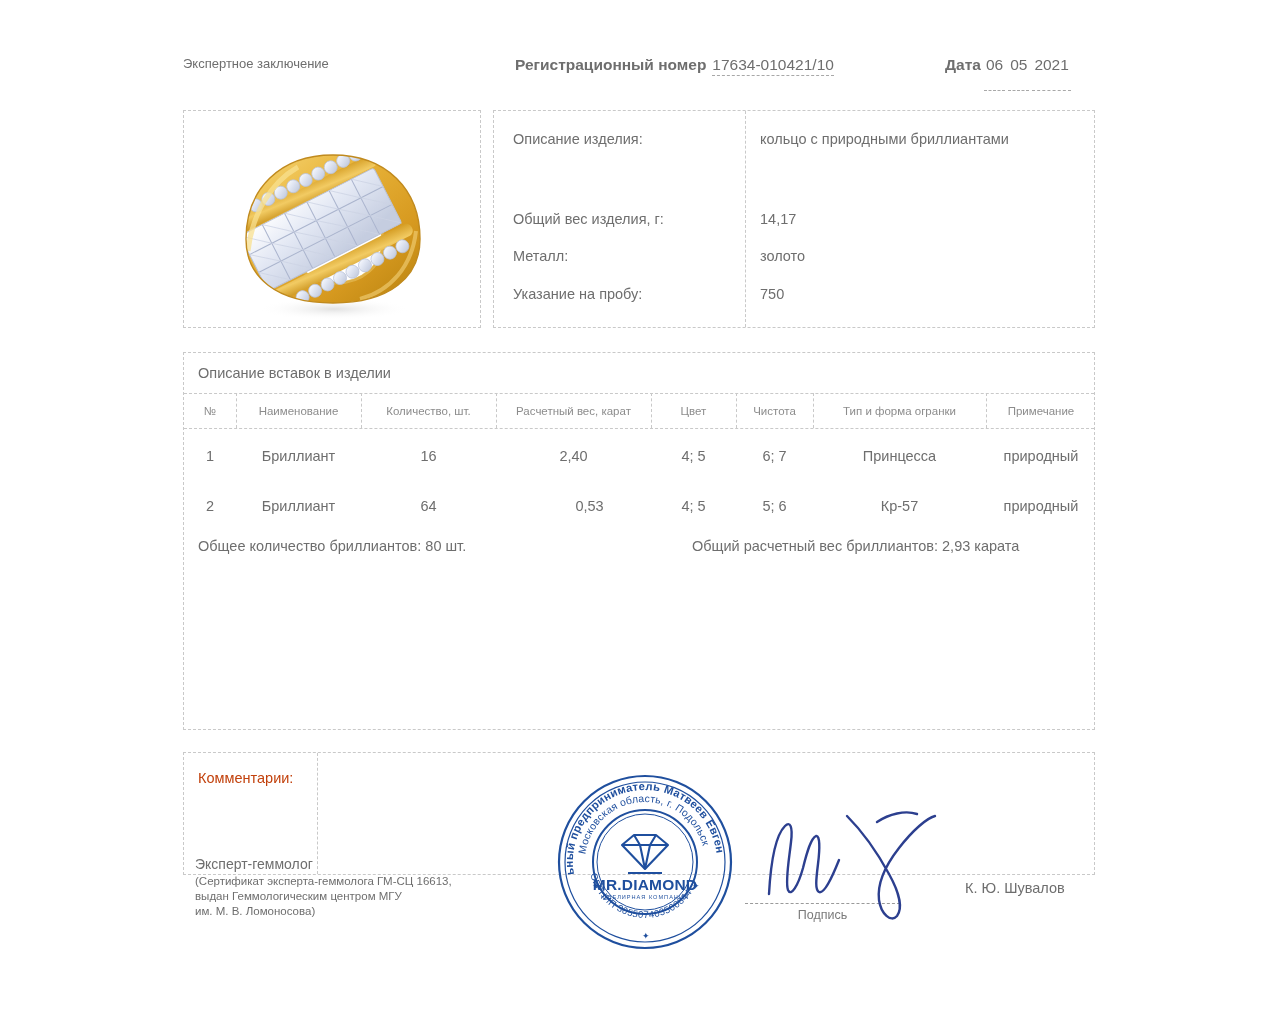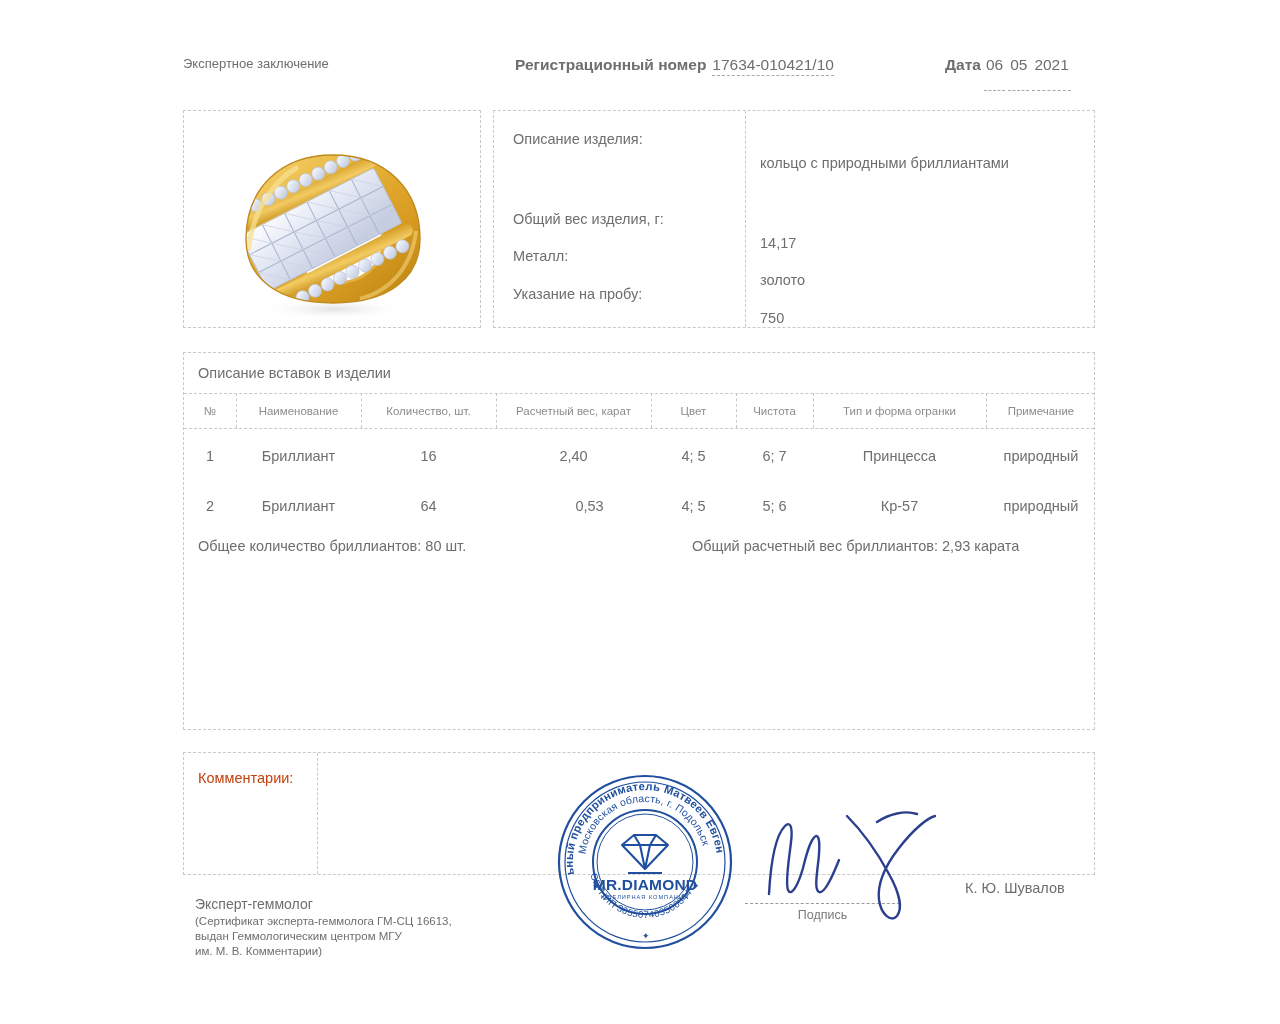--- a/index.html
+++ b/index.html
@@ -35,21 +35,21 @@
   
   .panel { position: absolute; border: 1px dashed #c9c9c9; }
   .photo-panel { left: 183px; top: 110px; width: 298px; height: 218px; overflow: hidden; }
   .desc-panel  { left: 493px; top: 110px; width: 602px; height: 218px; }
 
   .desc-label-col {
     position: absolute; left: 0; top: 0; width: 252px; height: 100%;
     border-right: 1px dashed #c9c9c9;
   }
   .desc-row { position: absolute; left: 19px; font-size: 14.5px; color: #6e6e6e; white-space: nowrap; }
-  .desc-val { position: absolute; left: 266px; font-size: 14.5px; color: #6e6e6e; white-space: nowrap; margin-top: 24px; }
+  .desc-val { position: absolute; left: 266px; font-size: 14.5px; color: #6e6e6e; white-space: nowrap; }
   .r1 { top: 20px; } .r2 { top: 100px; } .r3 { top: 137px; } .r4 { top: 175px; }
 
   
   .ring-wrap { position: absolute; left: 0; top: 0; width: 100%; height: 100%; }
 
   
   .inserts {
     position: absolute; left: 183px; top: 352px; width: 912px; height: 378px;
     border: 1px dashed #c9c9c9;
   }
@@ -85,21 +85,21 @@
     position: absolute; left: 183px; top: 752px; width: 912px; height: 123px;
     border: 1px dashed #c9c9c9;
   }
   .comments-labelcell {
     position: absolute; left: 0; top: 0; width: 134px; height: 100%;
     border-right: 1px dashed #c9c9c9;
   }
   .comments-label { position: absolute; left: 14px; top: 17px; font-size: 14.5px; color: #c2410c; white-space: nowrap; }
 
   
-  .expert-block { position: absolute; left: 195px; top: 896px; }
+  .expert-block { position: absolute; left: 195px; top: 856px; }
   .expert-title { font-size: 14px; color: #6e6e6e; white-space: nowrap; }
   .expert-note { font-size: 11.5px; color: #6e6e6e; line-height: 15px; margin-top: 2px; white-space: nowrap; }
 
   .sign-line {
     position: absolute; left: 745px; top: 903px; width: 155px;
     border-top: 1px dashed #9a9a9a;
   }
   .sign-label {
     position: absolute; left: 745px; top: 908px; width: 155px;
     text-align: center; font-size: 12.5px; color: #7a7a7a;
@@ -321,21 +321,21 @@
     <div class="comments-labelcell"></div>
     <div class="comments-label">Комментарии:</div>
     <div style="position:absolute;left:150px;top:17px;font-size:14.5px;color:#6e6e6e;"></div>
   </div>
 
   <div class="expert-block">
     <div class="expert-title">Эксперт-геммолог</div>
     <div class="expert-note">
       <div>(Сертификат эксперта-геммолога ГМ-СЦ 16613,</div>
       <div>выдан Геммологическим центром МГУ</div>
-      <div>им. М. В. Комментарии)</div>
+      <div>им. М. В. Ломоносова)</div>
     </div>
   </div>
 
   <div class="sign-line"></div>
   <div class="sign-label">Подпись</div>
   <div class="expert-name">К. Ю. Шувалов</div>
 
   <div class="signature">
     <svg viewBox="0 0 200 160" width="200" height="160" aria-hidden="true">
       <g fill="none" stroke="#2c3f8f" stroke-width="2.4" stroke-linecap="round" stroke-linejoin="round">

